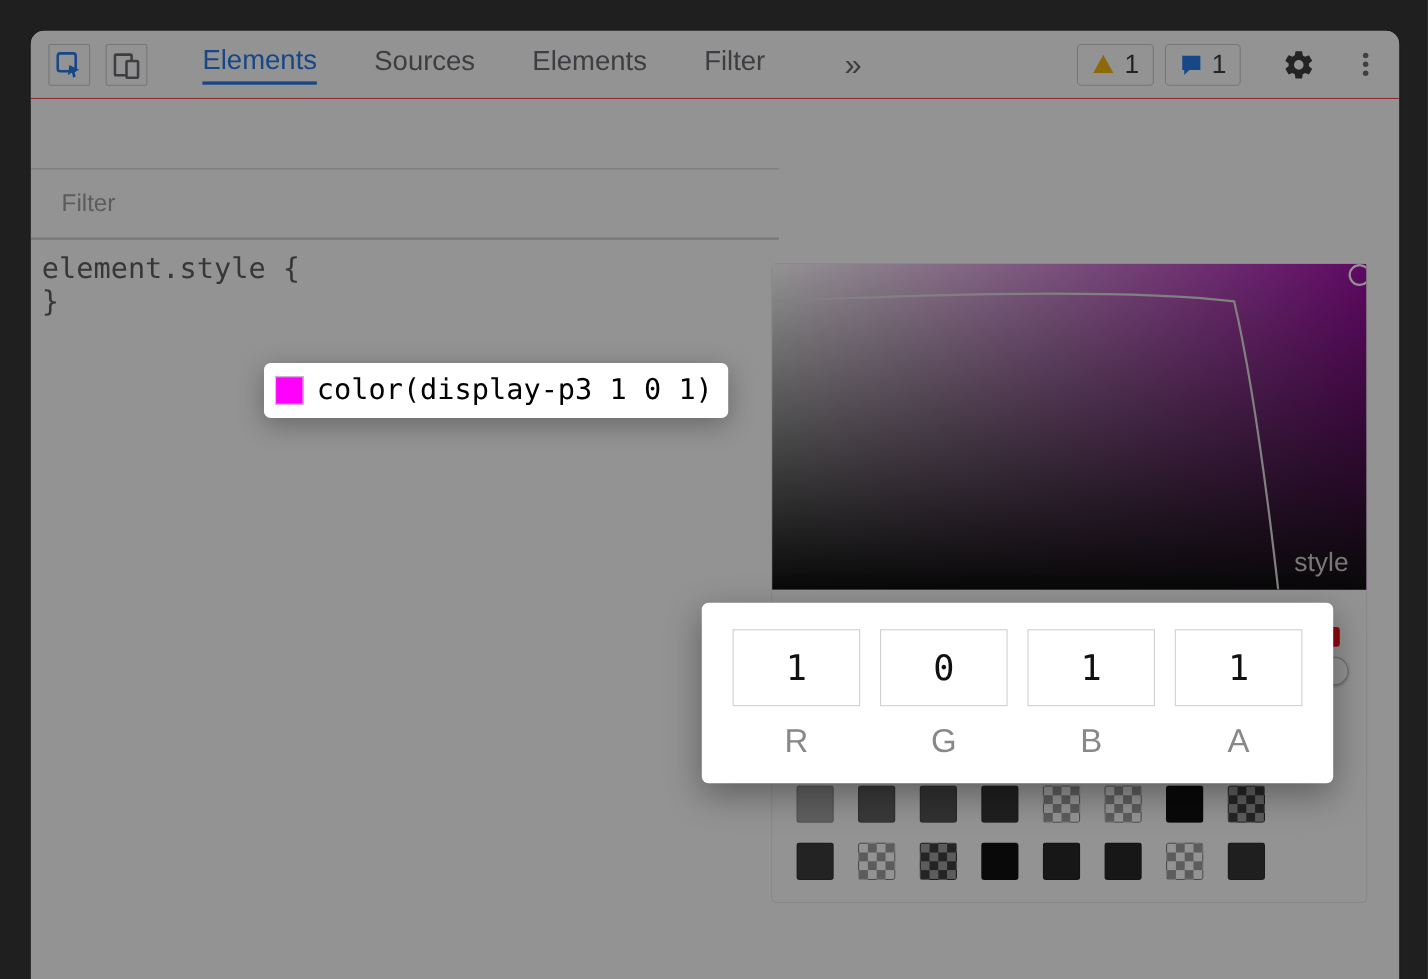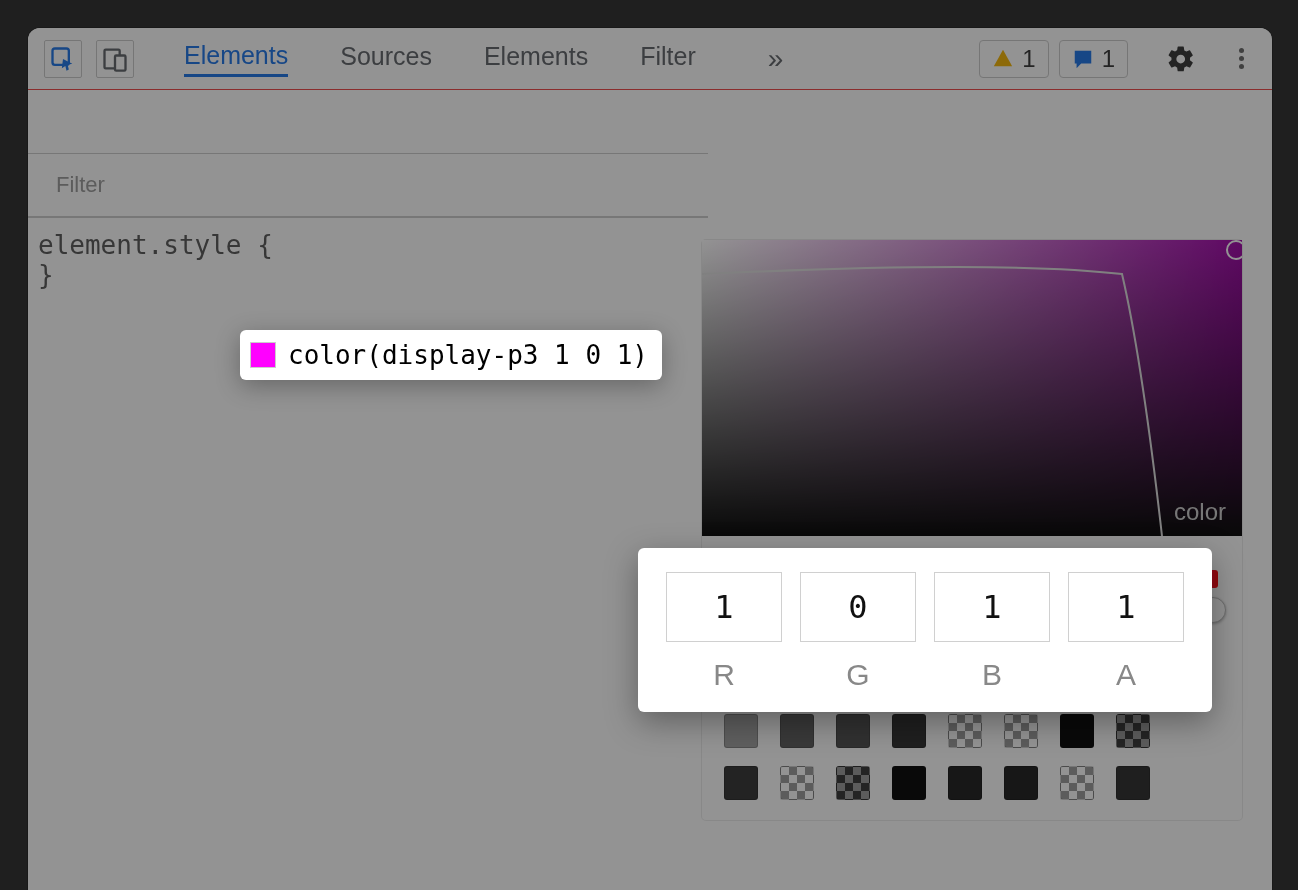--- a/index.html
+++ b/index.html
@@ -271,21 +271,21 @@
         </div>
       </div>
     </div>
 
     <div class="color-picker">
       <div class="spectrum">
         <svg class="gamut-path" viewBox="0 0 540 296" preserveAspectRatio="none">
           <path d="M0 34 Q 300 20 420 34 Q 440 120 460 296" fill="none" stroke="#ddd" stroke-width="2"></path>
           <circle cx="534" cy="10" r="9" fill="none" stroke="#fff" stroke-width="2"></circle>
         </svg>
-        <div class="srgb-label">color</div>
+        <div class="srgb-label">style</div>
       </div>
       <div class="picker-controls">
         <div class="eyedropper">
           <svg width="30" height="30" viewBox="0 0 24 24">
               <path fill="#555" d="M20.71,5.63l-2.34-2.34a1,1,0,0,0-1.41,0L14.13,6.12,12,4,10.59,5.41,12.7,7.53,3,17.25V21H6.75l9.72-9.72,2.12,2.12L20,12l-2.12-2.12,2.83-2.83A1,1,0,0,0,20.71,5.63Z"></path>
             </svg>
         </div>
         <div class="current-color"></div>
         <div class="sliders">
           <div class="slider hue-slider">

